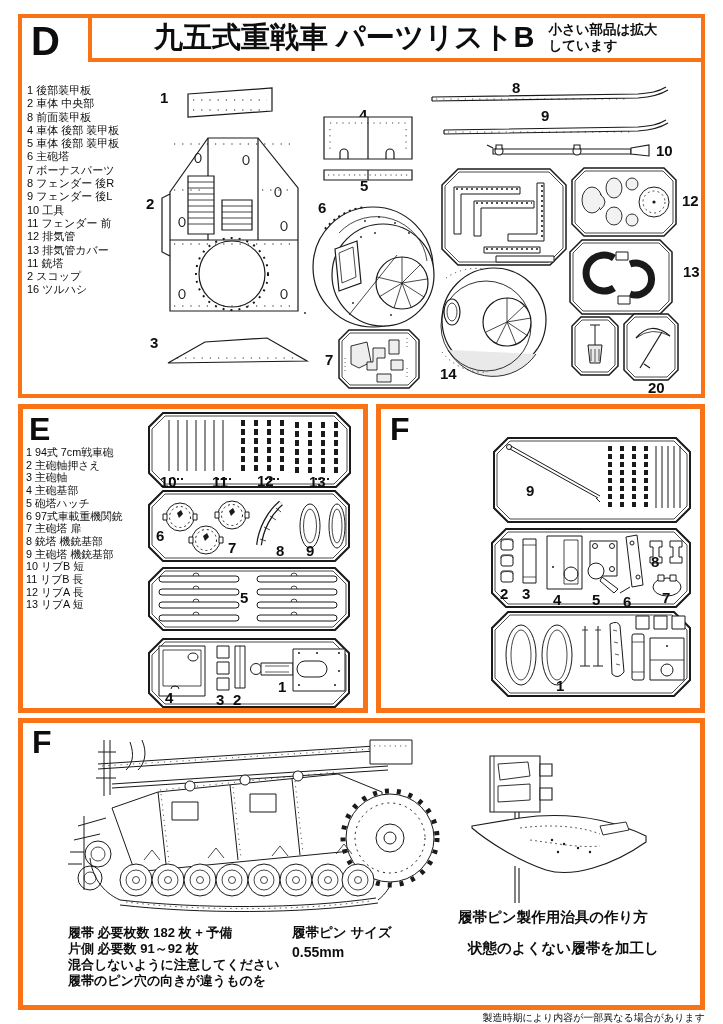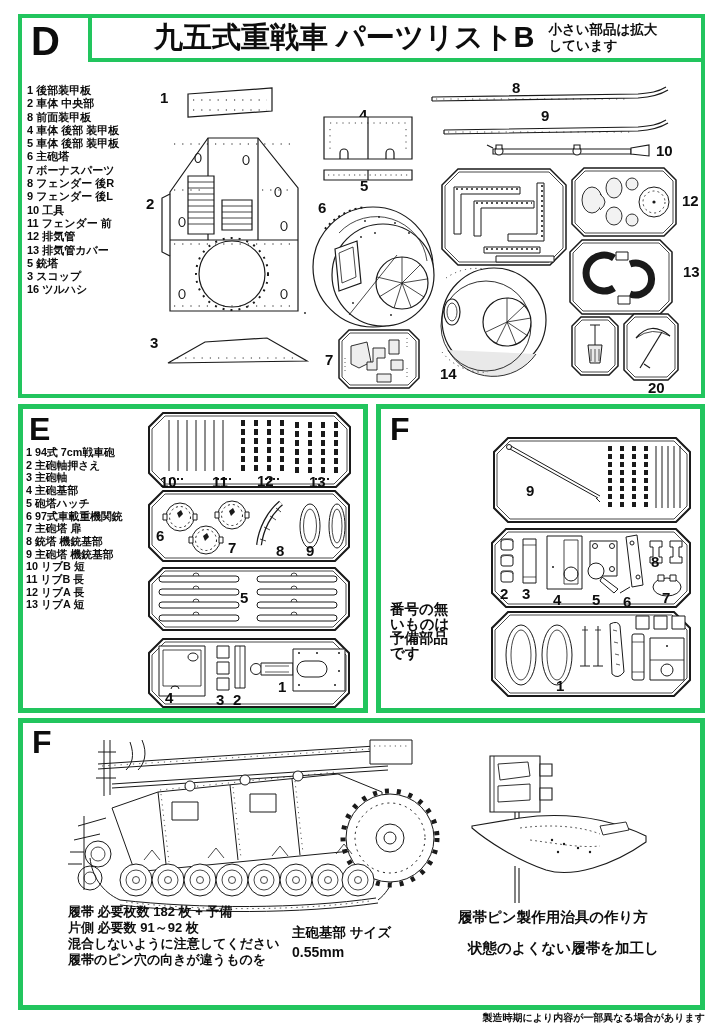--- a/index.html
+++ b/index.html
@@ -1,30 +1,30 @@
 <!DOCTYPE html>
 <html><head>
 <meta charset="utf-8">
 <style>
   html,body{margin:0;padding:0;background:#fff;}
   #page{position:relative;width:723px;height:1024px;background:#fff;overflow:hidden;
         font-family:"Liberation Sans",sans-serif;color:#0d0d0d;}
-  .box{position:absolute;border:4px solid #22c55e;background:#fff;box-sizing:border-box;}
+  .box{position:absolute;border:4px solid #f97316;background:#fff;box-sizing:border-box;}
   .box.thick{border-width:5px;}
   .letter{position:absolute;font-weight:bold;line-height:1;}
-  .plist{position:absolute;font-weight:bold;}
+  .plist{position:absolute;font-weight:normal;}
   .plist div{white-space:pre;}
   .callout{position:absolute;font-weight:bold;font-size:15px;line-height:1;}
   .title-row{display:flex;align-items:center;height:100%;}
   .main-title{font-weight:bold;font-size:29px;white-space:nowrap;margin-left:62px;letter-spacing:0px;}
   .subtitle{font-weight:bold;font-size:13.5px;line-height:16px;margin-left:14px;white-space:pre-line;}
   .tinfo{position:absolute;font-weight:bold;font-size:13px;line-height:16px;}
   .jig-title{position:absolute;font-weight:bold;font-size:14.5px;}
   .jig-lines{position:absolute;font-weight:bold;font-size:14.5px;line-height:16.5px;}
-  .footer{position:absolute;font-weight:bold;font-size:10px;}
+  .footer{position:absolute;font-weight:normal;font-size:10px;}
   svg{position:absolute;overflow:visible;}
   svg *{vector-effect:non-scaling-stroke;}
 </style>
 </head>
 <body>
 
 <div id="page">
 
   <div class="box" style="left:18px;top:14px;width:687px;height:384px;"></div>
   <div class="box" style="left:88px;top:14px;width:617px;height:48px;">
@@ -42,22 +42,22 @@
       <div>4 車体 後部 装甲板</div>
       <div>5 車体 後部 装甲板</div>
       <div>6 主砲塔</div>
       <div>7 ボーナスパーツ</div>
       <div>8 フェンダー 後R</div>
       <div>9 フェンダー 後L</div>
       <div>10 工具</div>
       <div>11 フェンダー 前</div>
       <div>12 排気管</div>
       <div>13 排気管カバー</div>
-      <div>5 銃塔</div>
-      <div>3 スコップ</div>
+      <div>11 銃塔</div>
+      <div>2 スコップ</div>
       <div>16 ツルハシ</div>
     </div>
 
   <span class="callout" style="left:160px;top:90px;">1</span>
   <span class="callout" style="left:146px;top:196px;">2</span>
   <span class="callout" style="left:150px;top:335px;">3</span>
   <span class="callout" style="left:359px;top:107px;">4</span>
   <span class="callout" style="left:360px;top:178px;">5</span>
   <span class="callout" style="left:318px;top:200px;">6</span>
   <span class="callout" style="left:325px;top:352px;">7</span>
@@ -400,26 +400,20 @@
   <span class="callout" style="left:276px;top:543px;">8</span>
   <span class="callout" style="left:306px;top:543px;">9</span>
   <span class="callout" style="left:240px;top:590px;">5</span>
   <span class="callout" style="left:165px;top:690px;">4</span>
   <span class="callout" style="left:216px;top:692px;">3</span>
   <span class="callout" style="left:233px;top:692px;">2</span>
   <span class="callout" style="left:278px;top:679px;">1</span>
 
   <div class="box thick" style="left:376px;top:404px;width:329px;height:309px;"></div>
   <div class="letter" style="left:390px;top:413px;font-size:32px;">F</div>
-  <div class="plist" style="left:390px;top:602px;font-size:14.5px;line-height:14.6px;">
-      <div>番号の無</div>
-      <div>いものは</div>
-      <div>予備部品</div>
-      <div>です</div>
-    </div>
 
   <svg style="left:492px;top:436px;" width="200" height="88" viewBox="0 0 200 88">
     <g stroke="#1a1a1a" fill="#fff">
       <polygon points="16,2 184,2 198,16 198,72 184,86 16,86 2,72 2,16" stroke-width="2"></polygon>
       <polygon points="18,5 182,5 195,18 195,70 182,83 18,83 5,70 5,18" stroke-width="0.8" fill="none"></polygon>
       <g stroke-width="1" fill="none">
         <path d="M18,13 L106,62 M19,10 L108,60"></path>
         <circle cx="17" cy="11" r="2.5"></circle>
         <path d="M104,62 l4,4"></path>
       </g>
@@ -584,27 +578,27 @@
       <g fill="#1a1a1a" stroke="none">
         <circle cx="92" cy="92" r="1.2"></circle>
           <circle cx="104" cy="96" r="1.2"></circle>
           <circle cx="118" cy="100" r="1.2"></circle>
         <circle cx="98" cy="104" r="1.2"></circle>
           <circle cx="130" cy="104" r="1.2"></circle>
       </g>
     </g>
   </svg>
 
-  <div class="tinfo" style="left:68px;top:904px;">
+  <div class="tinfo" style="left:68px;top:925px;">
       <div>履帯 必要枚数 182 枚 + 予備</div>
       <div>片側 必要数 91～92 枚</div>
       <div>混合しないように注意してください</div>
       <div>履帯のピン穴の向きが違うものを</div>
     </div>
-  <div class="tinfo" style="left:292px;top:925px;font-size:13.5px;">主砲基部 サイズ</div>
+  <div class="tinfo" style="left:292px;top:925px;font-size:13.5px;">履帯ピン サイズ</div>
   <div class="tinfo" style="left:292px;top:944px;font-size:14px;">0.55mm</div>
   <div class="jig-title" style="left:458px;top:908px;">履帯ピン製作用治具の作り方</div>
   <div class="jig-lines" style="left:468px;top:940px;">
       <div>状態のよくない履帯を加工し</div>
     </div>
 
   <div class="footer" style="right:18px;top:1011px;">製造時期により内容が一部異なる場合があります</div>
 </div>
 
 </body></html>

